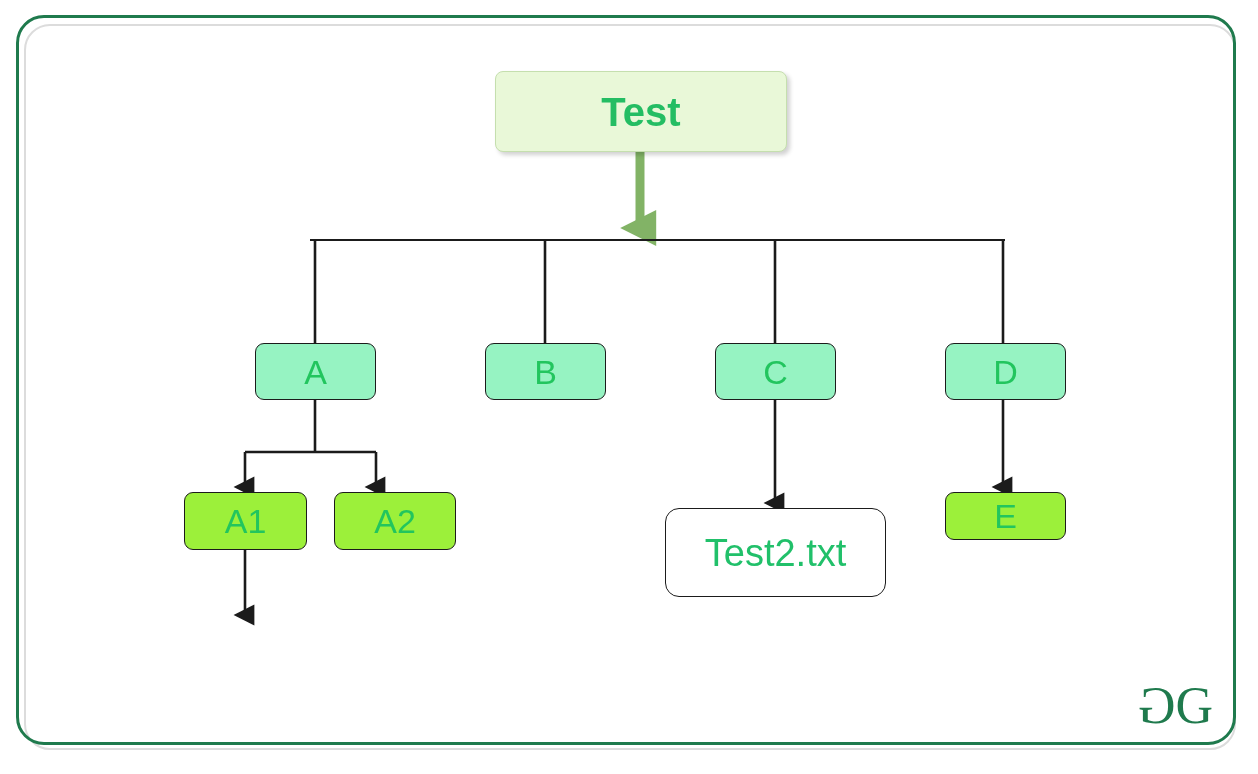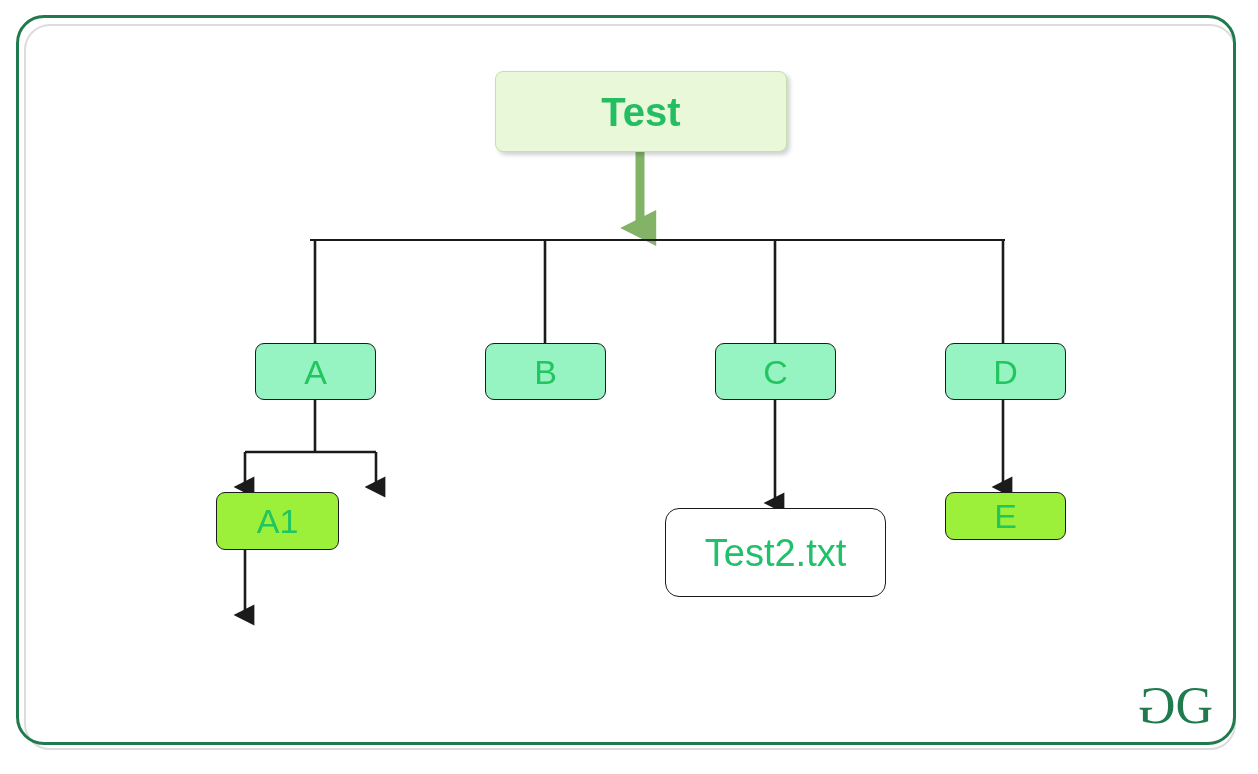--- a/index.html
+++ b/index.html
@@ -188,24 +188,27 @@
     </div>
 
     <div class="node node-dir" style="left:715px; top:343px; width:121px; height:57px;">
       <span>C</span>
     </div>
 
     <div class="node node-dir" style="left:945px; top:343px; width:121px; height:57px;">
       <span>D</span>
     </div>
 
-    <div class="node node-sub" style="left:184px; top:492px; width:123px; height:58px;margin-left:32px;">
+    <div class="node node-sub" style="left:184px; top:492px; width:123px; height:58px;">
       <span>A1</span>
     </div>
 
+    <div class="node node-sub" style="left:334px; top:492px; width:122px; height:58px;">
+      <span>A2</span>
+    </div>
 
     <div class="node node-sub" style="left:945px; top:492px; width:121px; height:48px;">
       <span>E</span>
     </div>
 
     <div class="node node-file" style="left:665px; top:508px; width:221px; height:89px;">
       <span>Test2.txt</span>
     </div>
 
 

